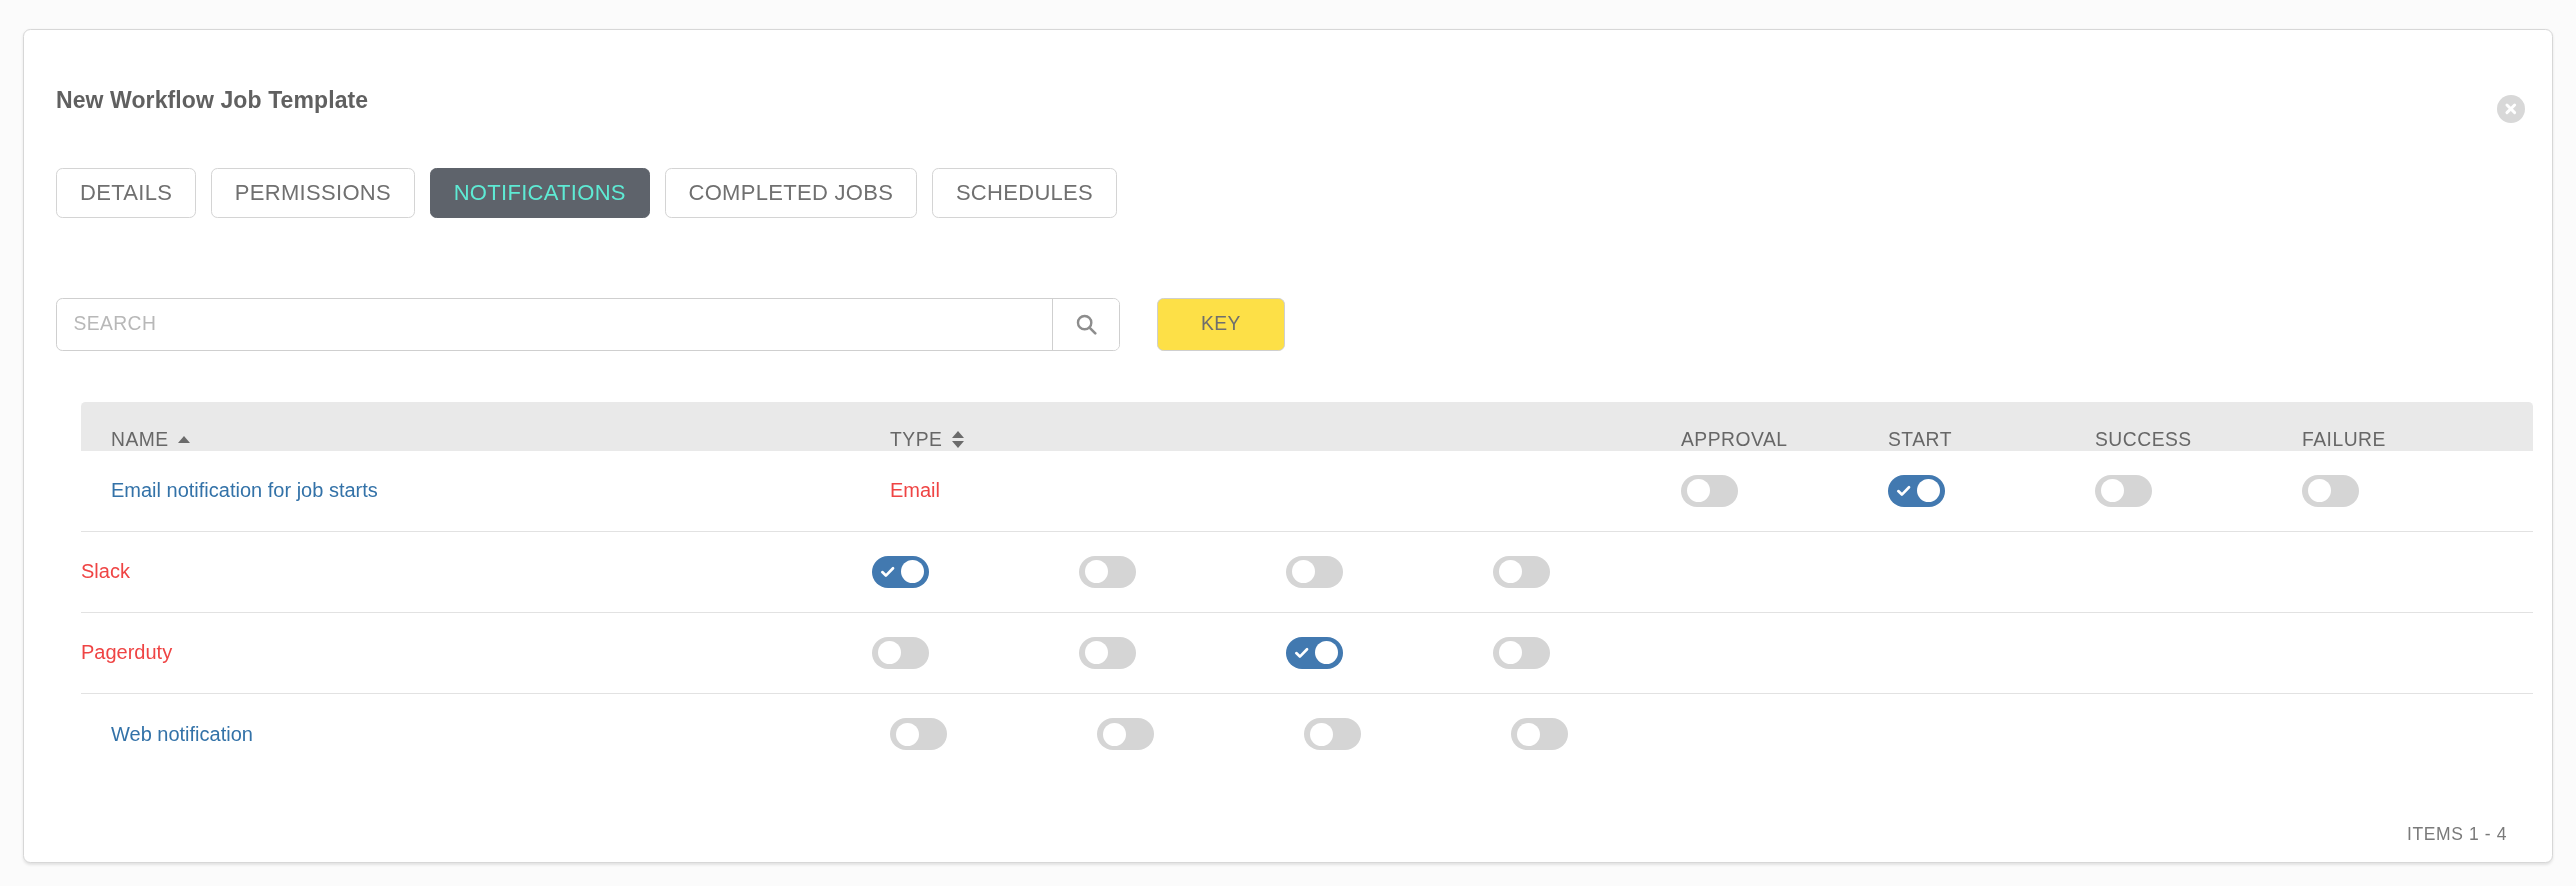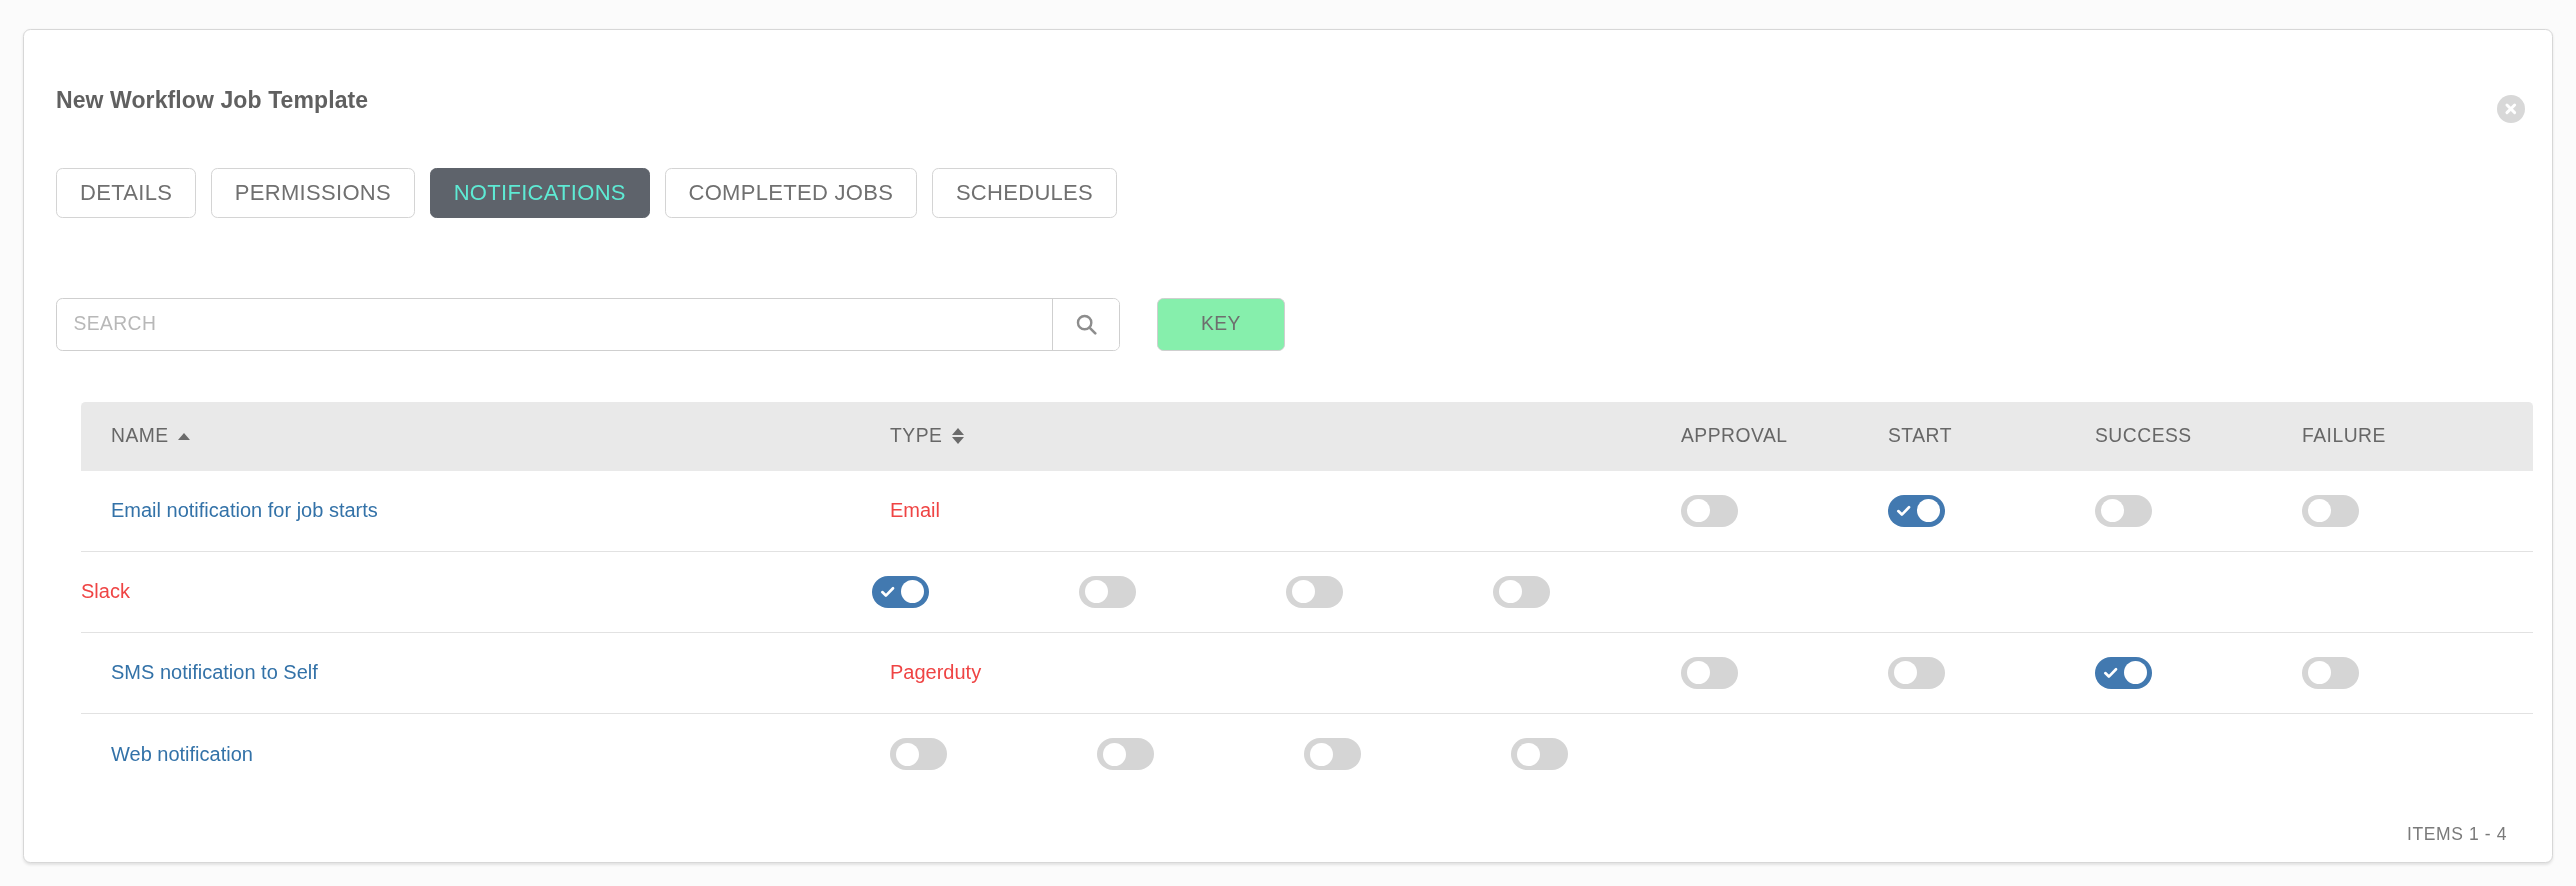--- a/index.html
+++ b/index.html
@@ -122,39 +122,39 @@
     justify-content: center;
     cursor: pointer;
     padding: 0;
   }
   .key-btn {
     margin-left: 37px;
     width: 128px;
     height: 53px;
     border: 0.9px solid #cfcfcf;
     border-radius: 6.4px;
-    background: #86efac;
+    background: #fde047;
     color: #6e6e6e;
     font-size: 19.3px;
     letter-spacing: 0.4px;
     cursor: pointer;
     font-family: "Liberation Sans", sans-serif;
   }
 
   
   .table {
     position: absolute;
     left: 57px;
     top: 372px;
     width: 2452px;
   }
   .thead {
     display: flex;
-    align-items: center;
-    height: 69px;
+    align-items: flex-end;
+    height: 49px;
     background: #e9e9e9;
     border-radius: 4.6px 4.6px 0 0;
   }
   .row {
     display: flex;
     align-items: center;
     height: 81px;
     border-bottom: 0.9px solid #e2e2e2;
     background: #ffffff;
   }
@@ -389,23 +389,20 @@
     </div>
     <div class="col-toggle">
       <button class="switch">
 
         <span class="knob"></span>
       </button>
     </div>
   </div>
 
   <div class="row">
-    <div class="col-name">
-      <a class="name-link">SMS notification to Self</a>
-    </div>
     <div class="col-type">
       <span class="type-text">Pagerduty</span>
     </div>
     <div class="col-toggle">
       <button class="switch">
 
         <span class="knob"></span>
       </button>
     </div>
     <div class="col-toggle">

